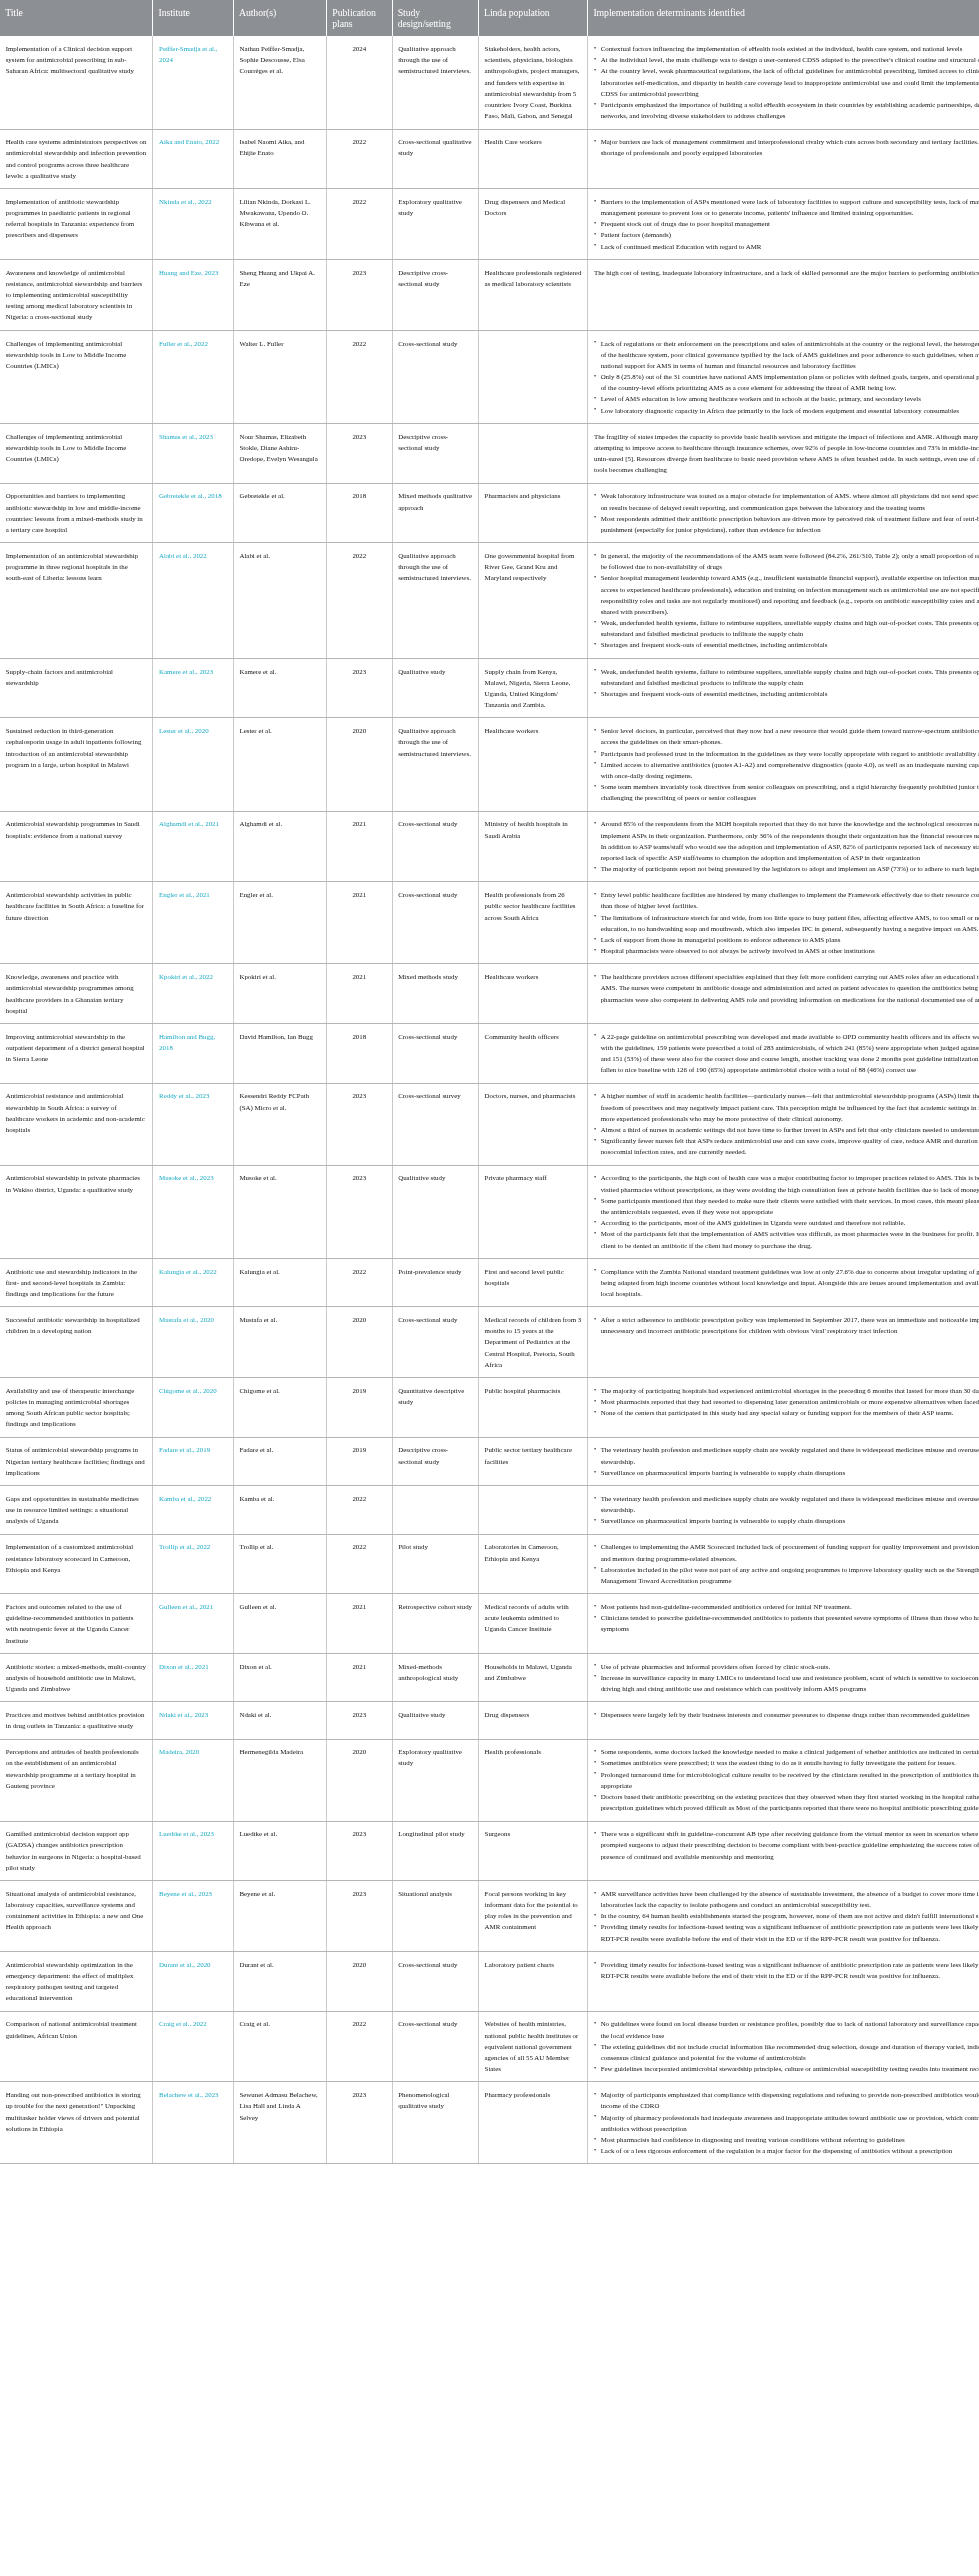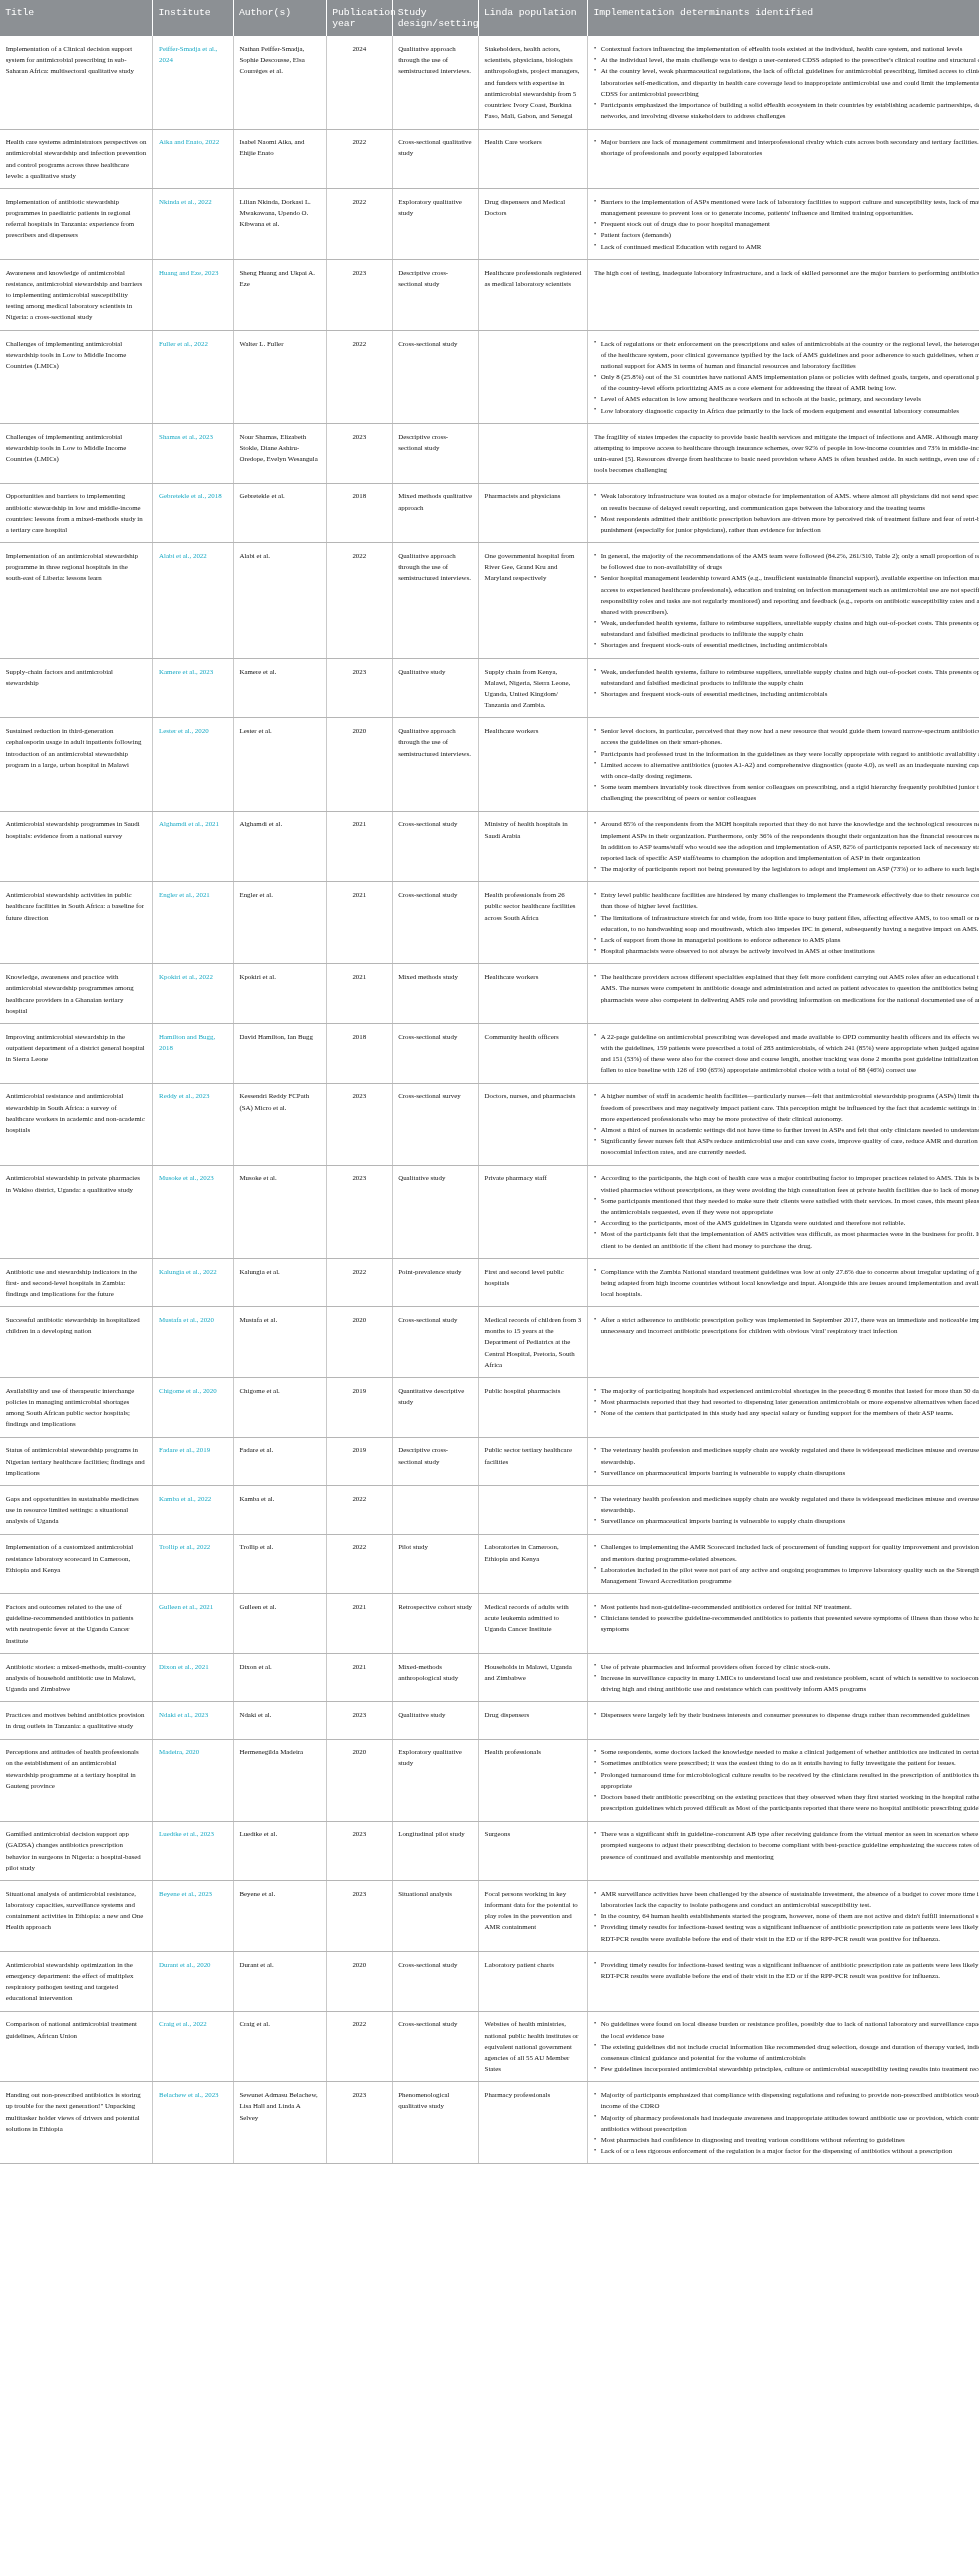--- a/index.html
+++ b/index.html
@@ -10,21 +10,21 @@
     -webkit-font-smoothing:antialiased;
   }
   #evidence-table{
     border-collapse:collapse;
     width:979px;
     table-layout:fixed;
   }
   #evidence-table th{
     background:#8c9094;
     color:#ffffff;
-    font-family:Liberation Mono, monospace;
+    font-family:Liberation Serif, serif;
     font-weight:400;
     font-size:9.8px;
     line-height:1.15;
     text-align:left;
     vertical-align:top;
     padding:6.7px 5.2px 7.2px 5.2px;
     border-right:0.5px solid #ffffff;
     letter-spacing:-0.1px;
   }
   #evidence-table th:last-child{border-right:none;}
@@ -73,21 +73,21 @@
 </style>
 </head>
 <body>
 
 <table id="evidence-table">
   <thead>
     <tr>
       <th class="c-title">Title</th>
       <th class="c-ref">Institute</th>
       <th class="c-auth">Author(s)</th>
-      <th class="c-year">Publication year</th>
+      <th class="c-year">Publication plans</th>
       <th class="c-design">Study design/setting</th>
       <th class="c-pop">Linda population</th>
       <th class="c-det">Implementation determinants identified</th>
     </tr>
   </thead>
   <tbody id="table-body">
       <tr>
         <td class="c-title">Implementation of a Clinical decision support system for antimicrobial prescribing in sub-Saharan Africa: multisectoral qualitative study</td>
         <td class="c-ref"><a class="reflink">Peiffer-Smadja et al., 2024</a></td>
         <td class="c-auth">Nathan Peiffer-Smadja, Sophie Descousse, Elsa Courrèges et al.</td>

